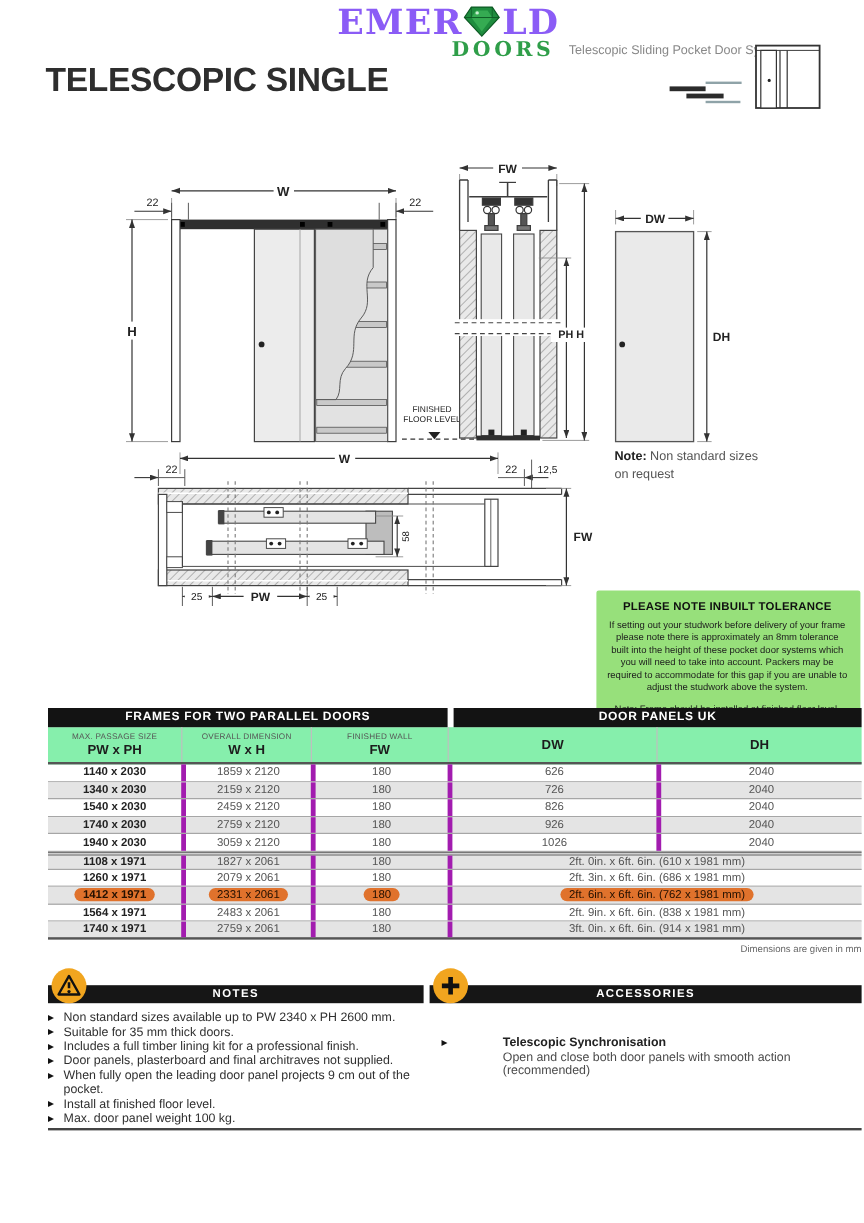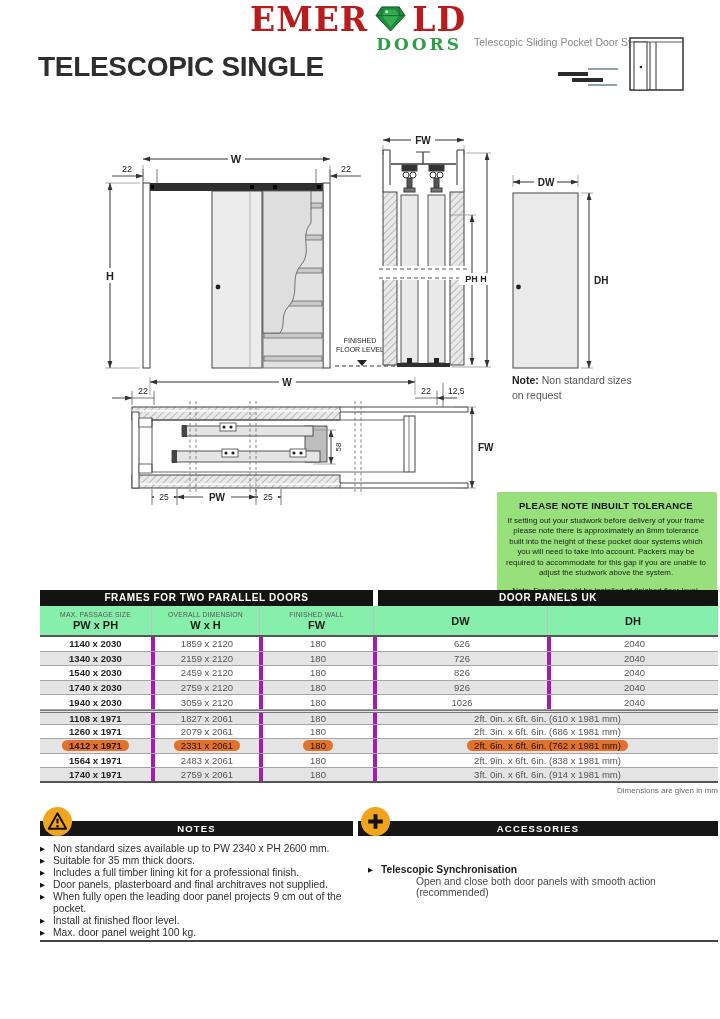--- a/index.html
+++ b/index.html
@@ -2,23 +2,23 @@
 <html><head>
 <meta charset="utf-8">
 <style>
   html,body{margin:0;padding:0;background:#fff;}
   .page{position:relative;width:720px;height:1019px;background:#fff;overflow:hidden;
         font-family:"Liberation Sans",sans-serif;color:#222;}
   .abs{position:absolute;}
 
   
   .logo{left:250px;top:3px;width:216px;text-align:center;}
-  .logo-row1{display:flex;align-items:center;justify-content:space-between;
+  .logo-row1{display:flex;align-items:center;justify-content:flex-end;
              font-family:"DejaVu Serif","Liberation Serif",serif;font-weight:bold;
-             font-size:33px;letter-spacing:1px;color:#b91c1c;line-height:1;}
+             font-size:29px;letter-spacing:1px;color:#8b5cf6;line-height:1;}
   .logo-row1 svg{margin:0 1px 2px 1px;}
   .logo-row2{font-family:"DejaVu Serif","Liberation Serif",serif;font-weight:bold;
              font-size:17px;letter-spacing:3px;color:#2f9e49;text-align:right;
              padding-right:4px;margin-top:-2px;}
   .tagline{left:474px;top:36px;font-size:10.5px;color:#888;}
 
   .page-title{left:38px;top:53px;font-size:28px;font-weight:800;color:#2e2e2e;
               letter-spacing:-.3px;line-height:1;margin:0;}
   .subtitle-bar{left:0;top:84px;width:356px;height:27px;background:#a2d36a;
                 display:flex;align-items:center;padding-left:38px;box-sizing:border-box;}
@@ -69,23 +69,23 @@
   .notes-bar{left:40px;top:821px;width:313px;}
   .acc-bar{left:358px;top:821px;width:360px;align-items:center;}
   .badge{width:31px;height:31px;z-index:2;}
   .warn-badge{left:42px;top:806px;}
   .plus-badge{left:360px;top:806px;}
   .note-list{left:40px;top:843px;width:308px;}
   .note-item{display:grid;grid-template-columns:13px 1fr;font-size:10.3px;color:#2f2f2f;
              line-height:11.7px;margin-bottom:.4px;}
   .blt{font-size:6.5px;line-height:11.7px;color:#111;}
   .acc-list{left:368px;top:864px;width:330px;}
-  .acc-item{display:grid;grid-template-columns:13px 1fr;font-size:10.3px;line-height:11.7px;}
+  .acc-item{display:grid;grid-template-columns:13px 1fr;font-size:10.3px;line-height:11.7px;gap:38px;}
   .acc-title{font-weight:bold;color:#222;}
-  .acc-line{color:#4a4a4a;margin-left:35px;}
+  .acc-line{color:#4a4a4a;}
   .bottom-rule{left:40px;top:940px;width:678px;height:2px;background:#444;}
 </style>
 </head>
 <body>
 
 <div class="page">
 
   <div class="abs logo">
     <div class="logo-row1">
       <span>EMER</span>

